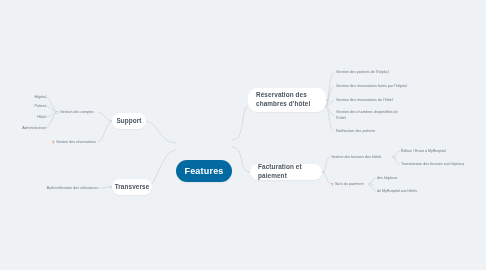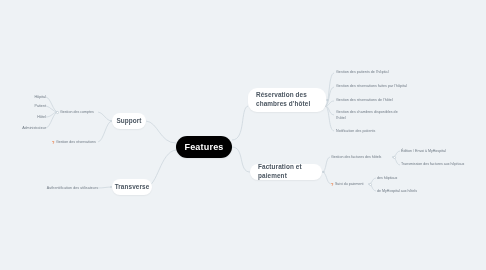--- a/index.html
+++ b/index.html
@@ -10,26 +10,27 @@
     color:#5a6570;
     position:relative;
   }
   #canvas{position:absolute;inset:0;}
   svg.links{position:absolute;left:0;top:0;width:486px;height:270px;}
   svg.links path{fill:none;stroke:#c9d3da;stroke-width:0.7;}
 
   .node{position:absolute;box-sizing:border-box;}
 
   .root{
-    background:#000000;color:#ffffff;
+    background:#0369a1;color:#ffffff;
     border-radius:11px;
     font-size:9px;font-weight:600;letter-spacing:.2px;
     display:flex;align-items:center;justify-content:center;
     text-align:center;
     box-shadow:0 1px 2px rgba(0,0,0,.06);
+    margin-top:24px;
   }
 
   .pill{
     background:#ffffff;border-radius:9px;
     display:flex;align-items:center;
     padding:4px 8px;
     font-size:6.2px;font-weight:700;color:#4a5560;
     letter-spacing:.1px;line-height:1.35;
     box-shadow:0 1px 1.5px rgba(0,0,0,.05);
   }

